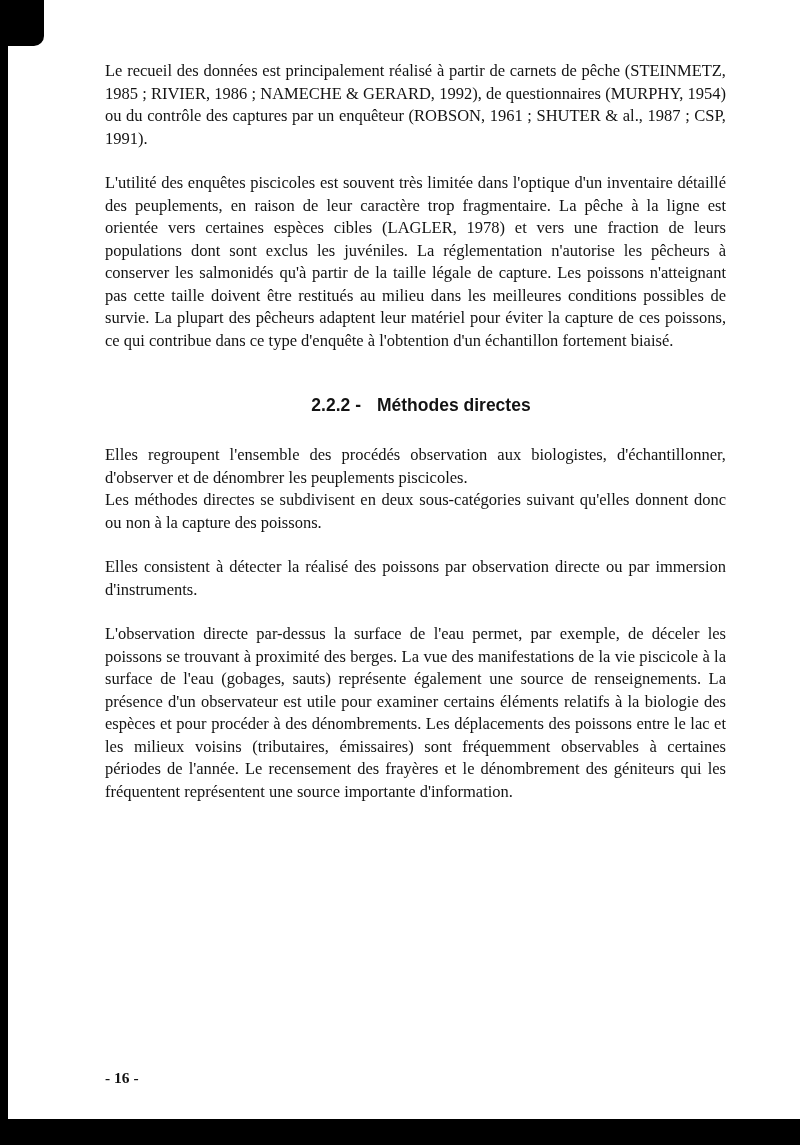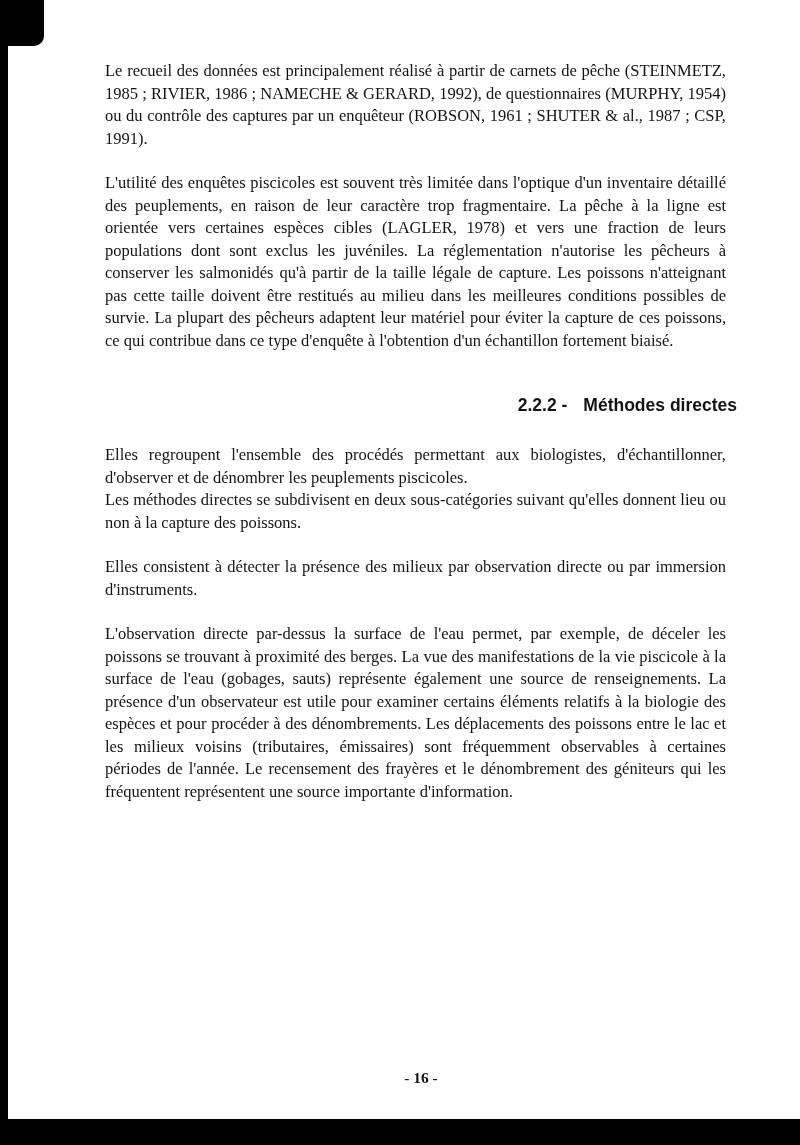--- a/index.html
+++ b/index.html
@@ -49,33 +49,33 @@
     margin: 0 11px 22px 0;
   }
   .content p.tight {
     margin-bottom: 0;
   }
   .heading {
     font-family: "Liberation Sans", sans-serif;
     font-weight: bold;
     font-size: 17.5px;
     line-height: 22px;
-    text-align: right;
+    text-align: center;
     margin: 42px 0 28px 0;
   }
   .heading .sec-num {
     display: inline-block;
     margin-right: 16px;
   }
   .page-footer {
     position: absolute;
     left: 105px;
     width: 632px;
     bottom: 58px;
-    text-align: center;
+    text-align: left;
     font-size: 15.5px;
     font-weight: bold;
     font-family: "Liberation Serif", serif;
   }
 </style>
 </head>
 <body>
 
 <div class="scan-left"></div>
 <div class="scan-corner"></div>
@@ -85,24 +85,24 @@
 
   <p>Le recueil des données est principalement réalisé à partir de carnets de pêche (STEINMETZ, 1985 ; RIVIER, 1986 ; NAMECHE &amp; GERARD, 1992), de questionnaires (MURPHY, 1954) ou du contrôle des captures par un enquêteur (ROBSON, 1961 ; SHUTER &amp; al., 1987 ; CSP, 1991).</p>
 
   <p>L'utilité des enquêtes piscicoles est souvent très limitée dans l'optique d'un inventaire détaillé des peuplements, en raison de leur caractère trop fragmentaire. La pêche à la ligne est orientée vers certaines espèces cibles (LAGLER, 1978) et vers une fraction de leurs populations dont sont exclus les juvéniles. La réglementation n'autorise les pêcheurs à conserver les salmonidés qu'à partir de la taille légale de capture. Les poissons n'atteignant pas cette taille doivent être restitués au milieu dans les meilleures conditions possibles de survie. La plupart des pêcheurs adaptent leur matériel pour éviter la capture de ces poissons, ce qui contribue dans ce type d'enquête à l'obtention d'un échantillon fortement biaisé.</p>
 
 
   <h2 class="heading">
     <span class="sec-num">2.2.2 -</span><span>Méthodes directes</span>
   </h2>
 
-  <p class="tight">Elles regroupent l'ensemble des procédés permettant aux biologistes, d'échantillonner, d'observer et de dénombrer les peuplements piscicoles.</p>
+  <p class="tight">Elles regroupent l'ensemble des procédés observation aux biologistes, d'échantillonner, d'observer et de dénombrer les peuplements piscicoles.</p>
 
-  <p>Les méthodes directes se subdivisent en deux sous-catégories suivant qu'elles donnent lieu ou non à la capture des poissons.</p>
+  <p>Les méthodes directes se subdivisent en deux sous-catégories suivant qu'elles donnent donc ou non à la capture des poissons.</p>
 
 
-  <p>Elles consistent à détecter la présence des milieux par observation directe ou par immersion d'instruments.</p>
+  <p>Elles consistent à détecter la réalisé des poissons par observation directe ou par immersion d'instruments.</p>
 
   <p>L'observation directe par-dessus la surface de l'eau permet, par exemple, de déceler les poissons se trouvant à proximité des berges. La vue des manifestations de la vie piscicole à la surface de l'eau (gobages, sauts) représente également une source de renseignements. La présence d'un observateur est utile pour examiner certains éléments relatifs à la biologie des espèces et pour procéder à des dénombrements. Les déplacements des poissons entre le lac et les milieux voisins (tributaires, émissaires) sont fréquemment observables à certaines périodes de l'année. Le recensement des frayères et le dénombrement des géniteurs qui les fréquentent représentent une source importante d'information.</p>
 
 </div>
 
 <div class="page-footer">- 16 -</div>
 
 </body></html>

